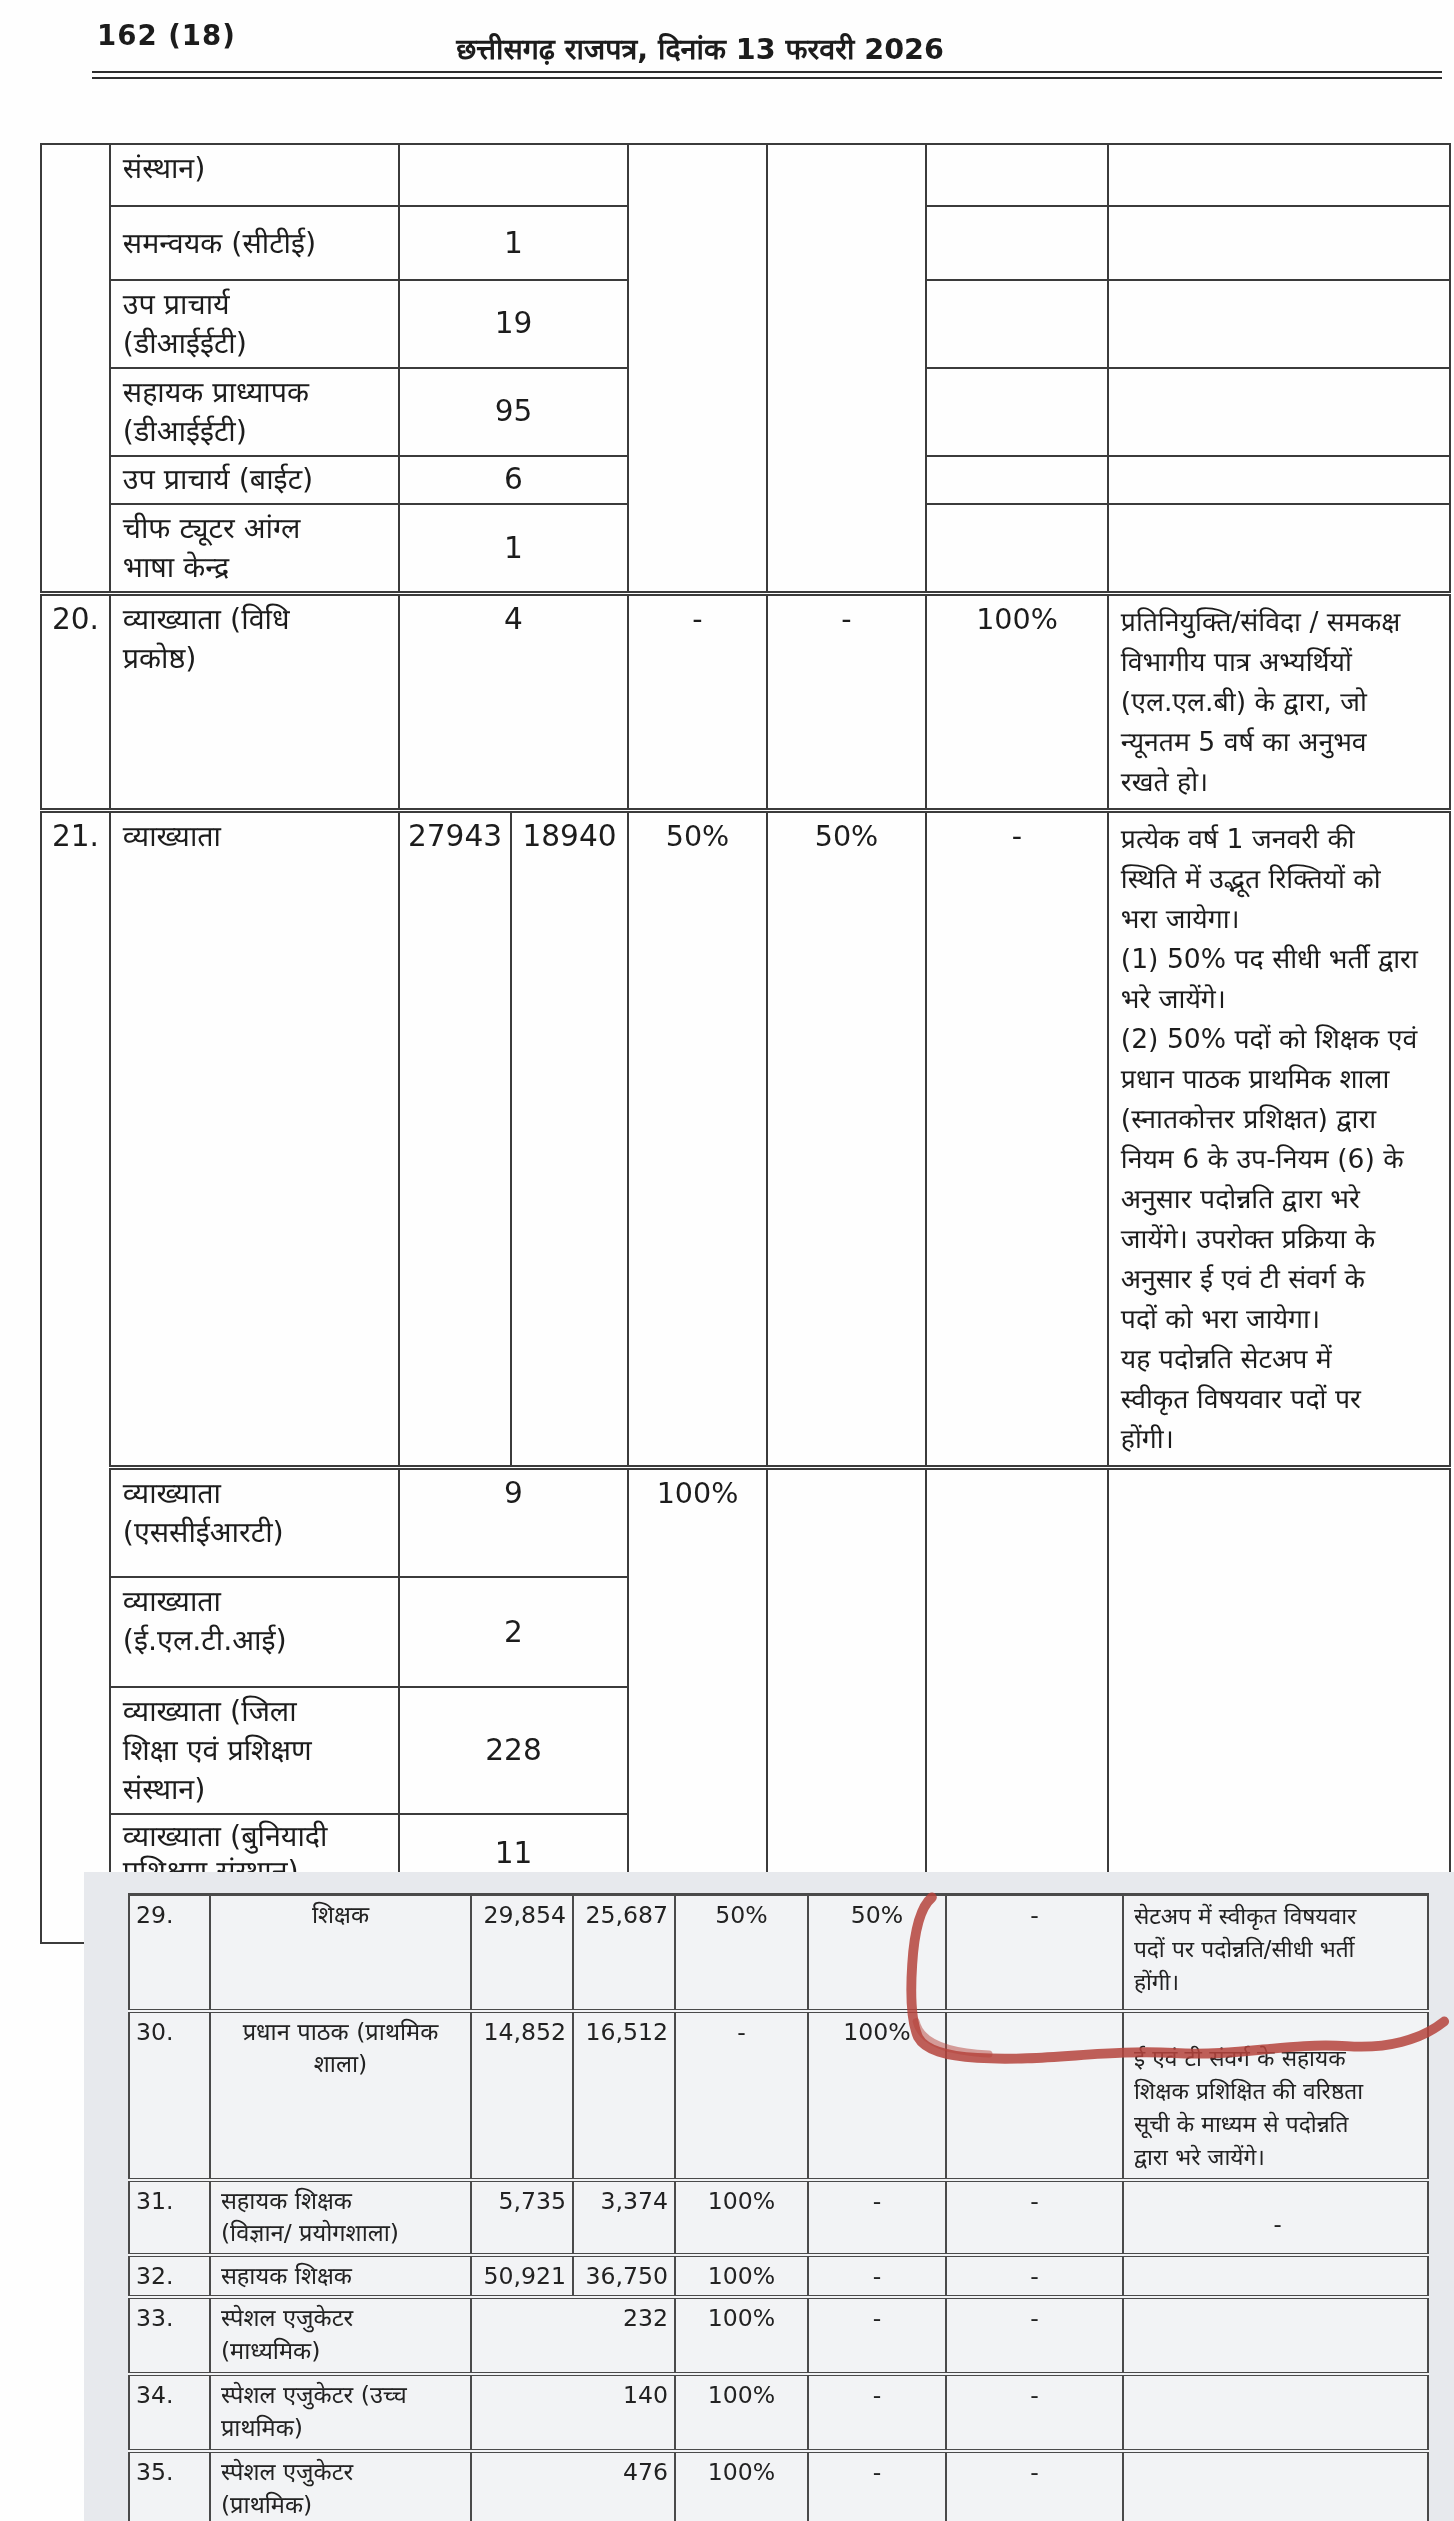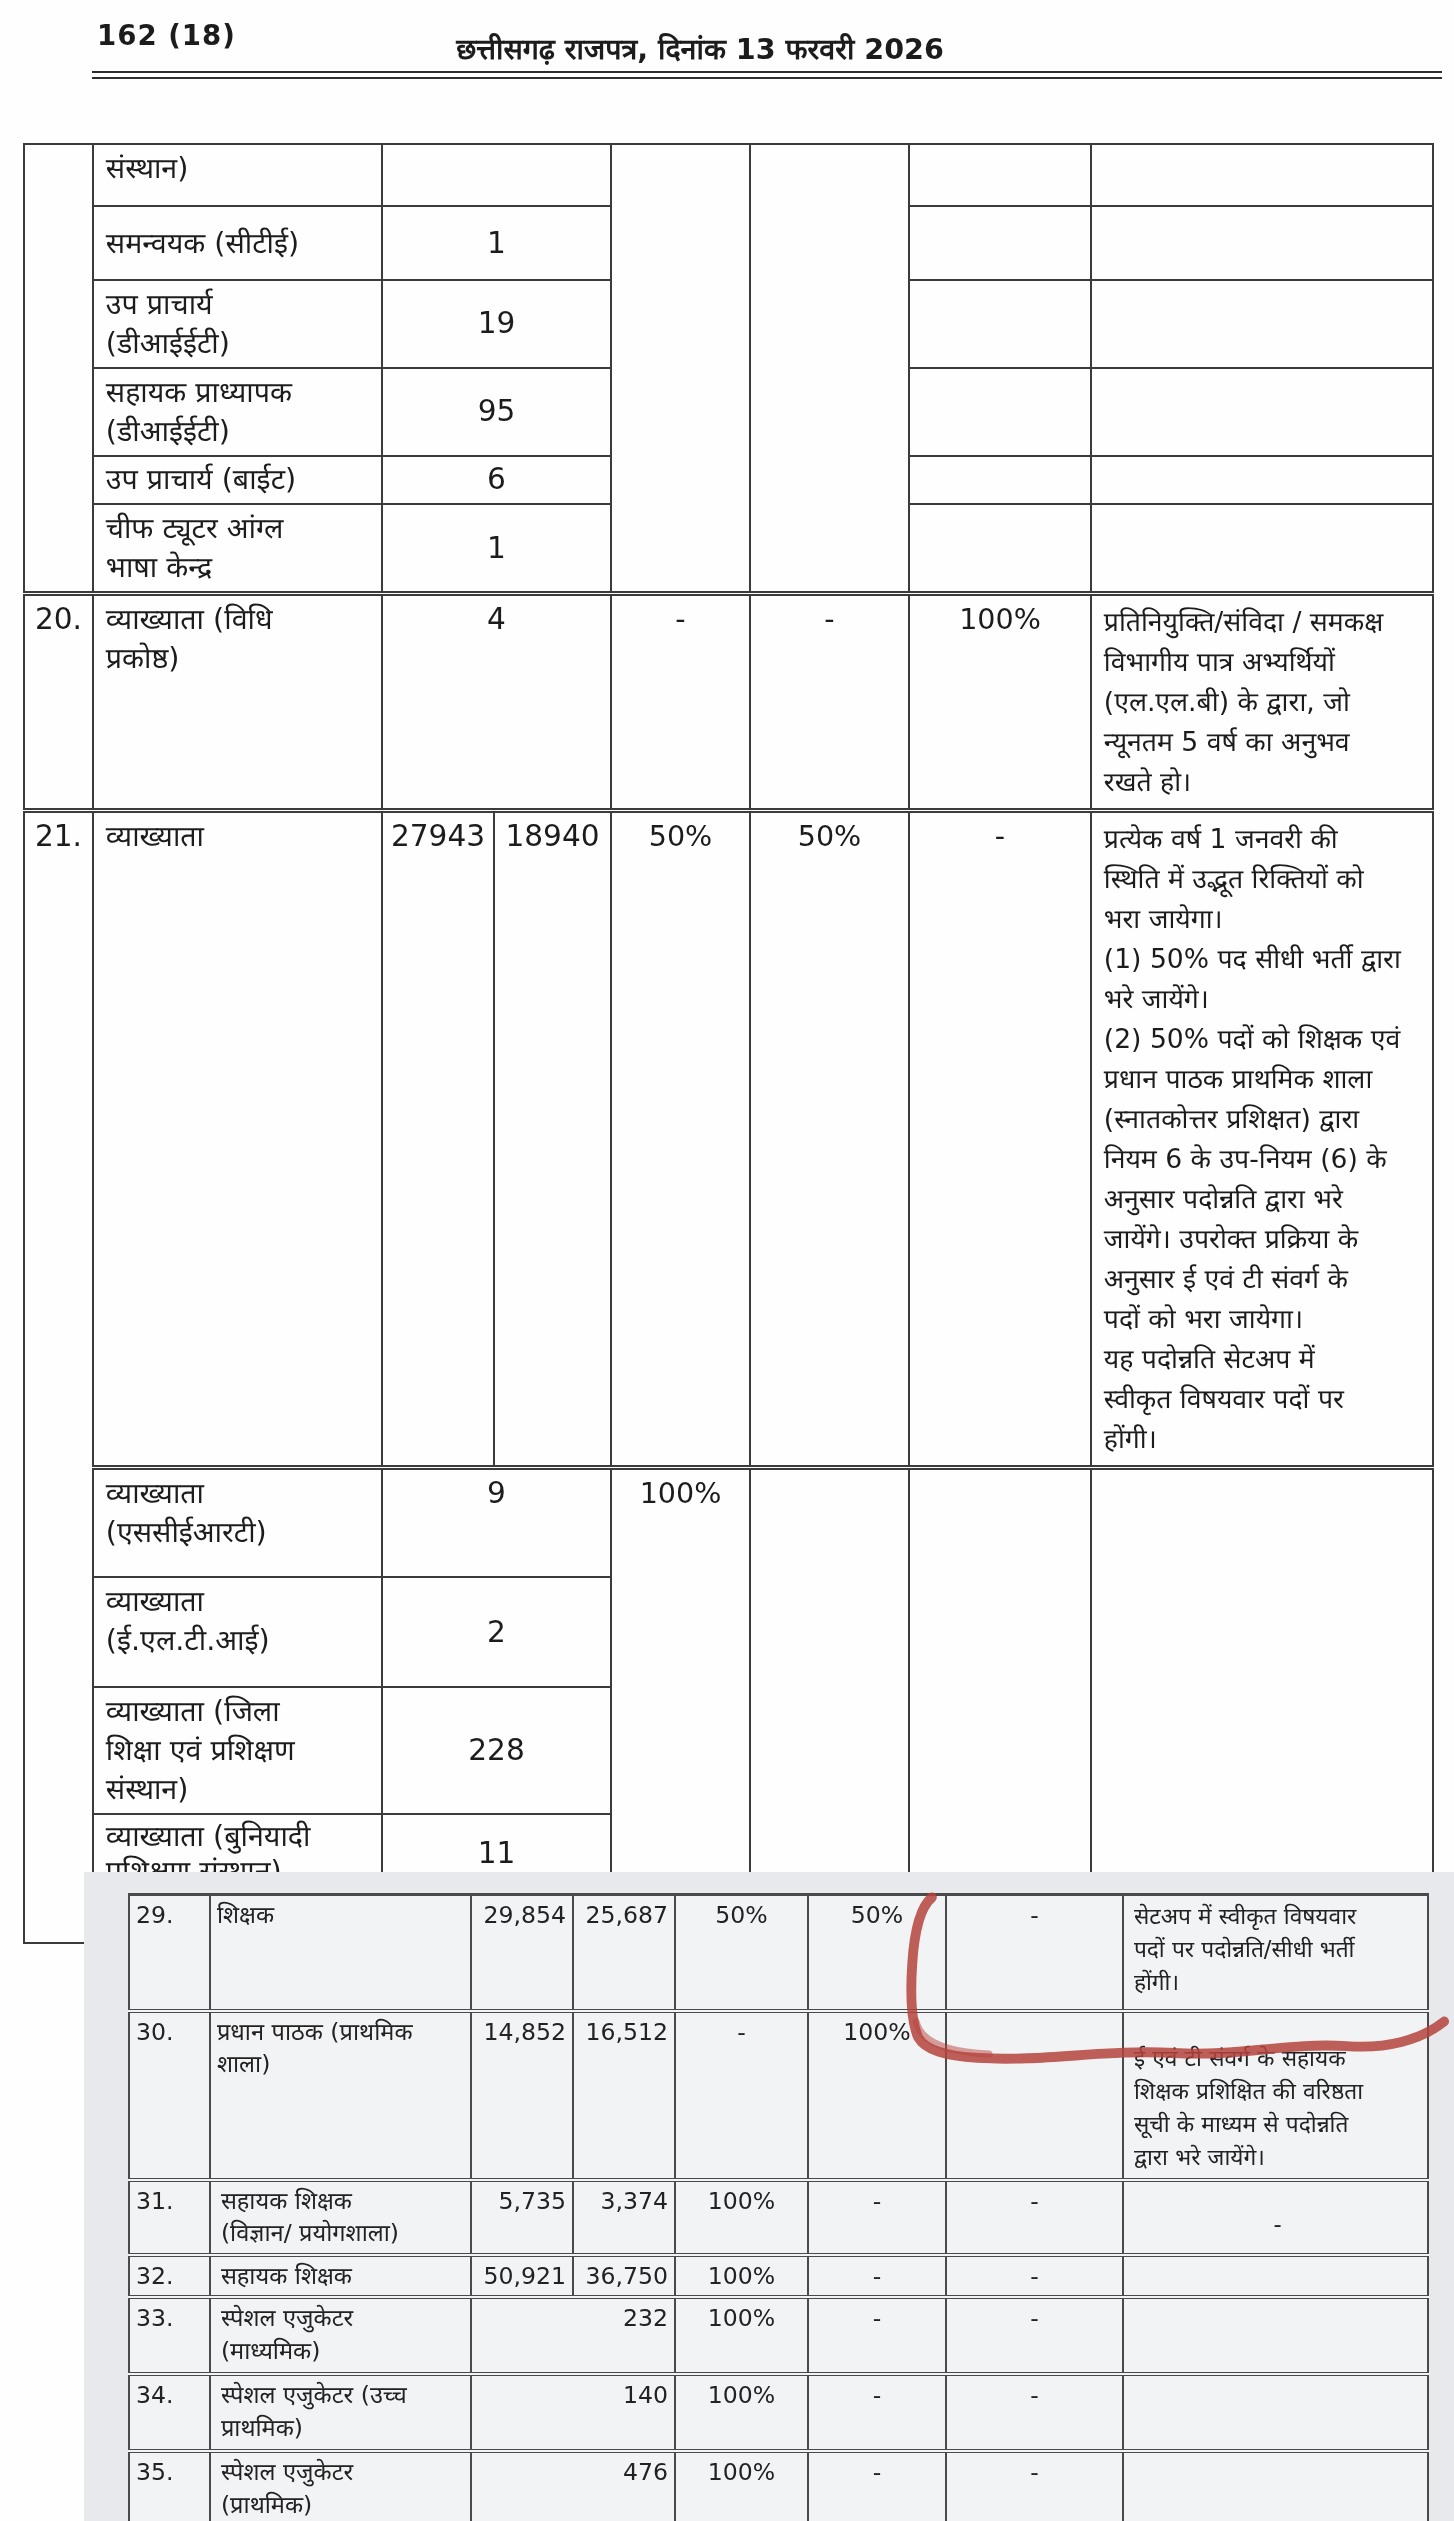--- a/index.html
+++ b/index.html
@@ -14,21 +14,21 @@
   .hdr-num   { position:absolute; left:97px;  top:19px; font-size:27.6px; font-weight:bold; letter-spacing:1px; }
   .hdr-title { position:absolute; left:296px; top:27.6px; width:808px; text-align:center; font-size:28.6px; font-weight:bold; }
   .hdr-rule  { position:absolute; left:92px; top:71px; width:1350px; height:3.9px;
                border-top:2px solid #2e2e2e; border-bottom:2px solid #2e2e2e; }
 
   
   table { border-collapse:collapse; table-layout:fixed; }
   td { overflow:hidden; }
 
   
-  .t-top { position:absolute; left:23px; top:143px; width:1409px; }
+  .t-top { position:absolute; left:40px; top:143px; width:1409px; }
   .t-top td {
     border:2px solid #3b3b3b; vertical-align:top;
     padding:3.9px 7.9px; font-size:28.6px; line-height:39px;
   }
   .t-top td.nm   { padding-left:11.8px; }
   .t-top td.num  { text-align:center; font-size:29.6px; }
   .t-top td.mid  { vertical-align:middle; }
   .t-top td.pct  { text-align:center; }
   .t-top td.dash { text-align:center; }
   .t-top td.note { font-size:26.6px; line-height:40px; padding:5.9px 7.9px 5.9px 11.8px; }
@@ -36,21 +36,21 @@
 
   
   .band  { position:absolute; left:84px; top:1872px; width:1371px; height:650px; background:#e7e9ed; }
   .t-bot { position:absolute; left:128px; top:1893px; width:1300px; background:#f2f3f5; }
   .t-bot td {
     border:2px solid #4a4a4a; border-top:4.9px double #4a4a4a;
     vertical-align:top; padding:3px 5.9px; font-size:23.6px; line-height:32.5px; color:#222;
   }
   .t-bot tr.first > td { border-top:3px solid #4a4a4a; }
   .t-bot td.ser  { text-align:left; }
-  .t-bot td.nmc  { }
+  .t-bot td.nmc  { text-align:center; }
   .t-bot td.nml  { text-align:left; padding-left:9.9px; }
   .t-bot td.num  { text-align:right; }
   .t-bot td.pct  { text-align:center; }
   .t-bot td.dash { text-align:center; }
   .t-bot td.note { font-size:22.7px; line-height:33px; padding:3.9px 5.9px 3.9px 9.9px; }
 
   
   .anno { position:absolute; left:0; top:0; pointer-events:none; }
 </style>
 </head>

